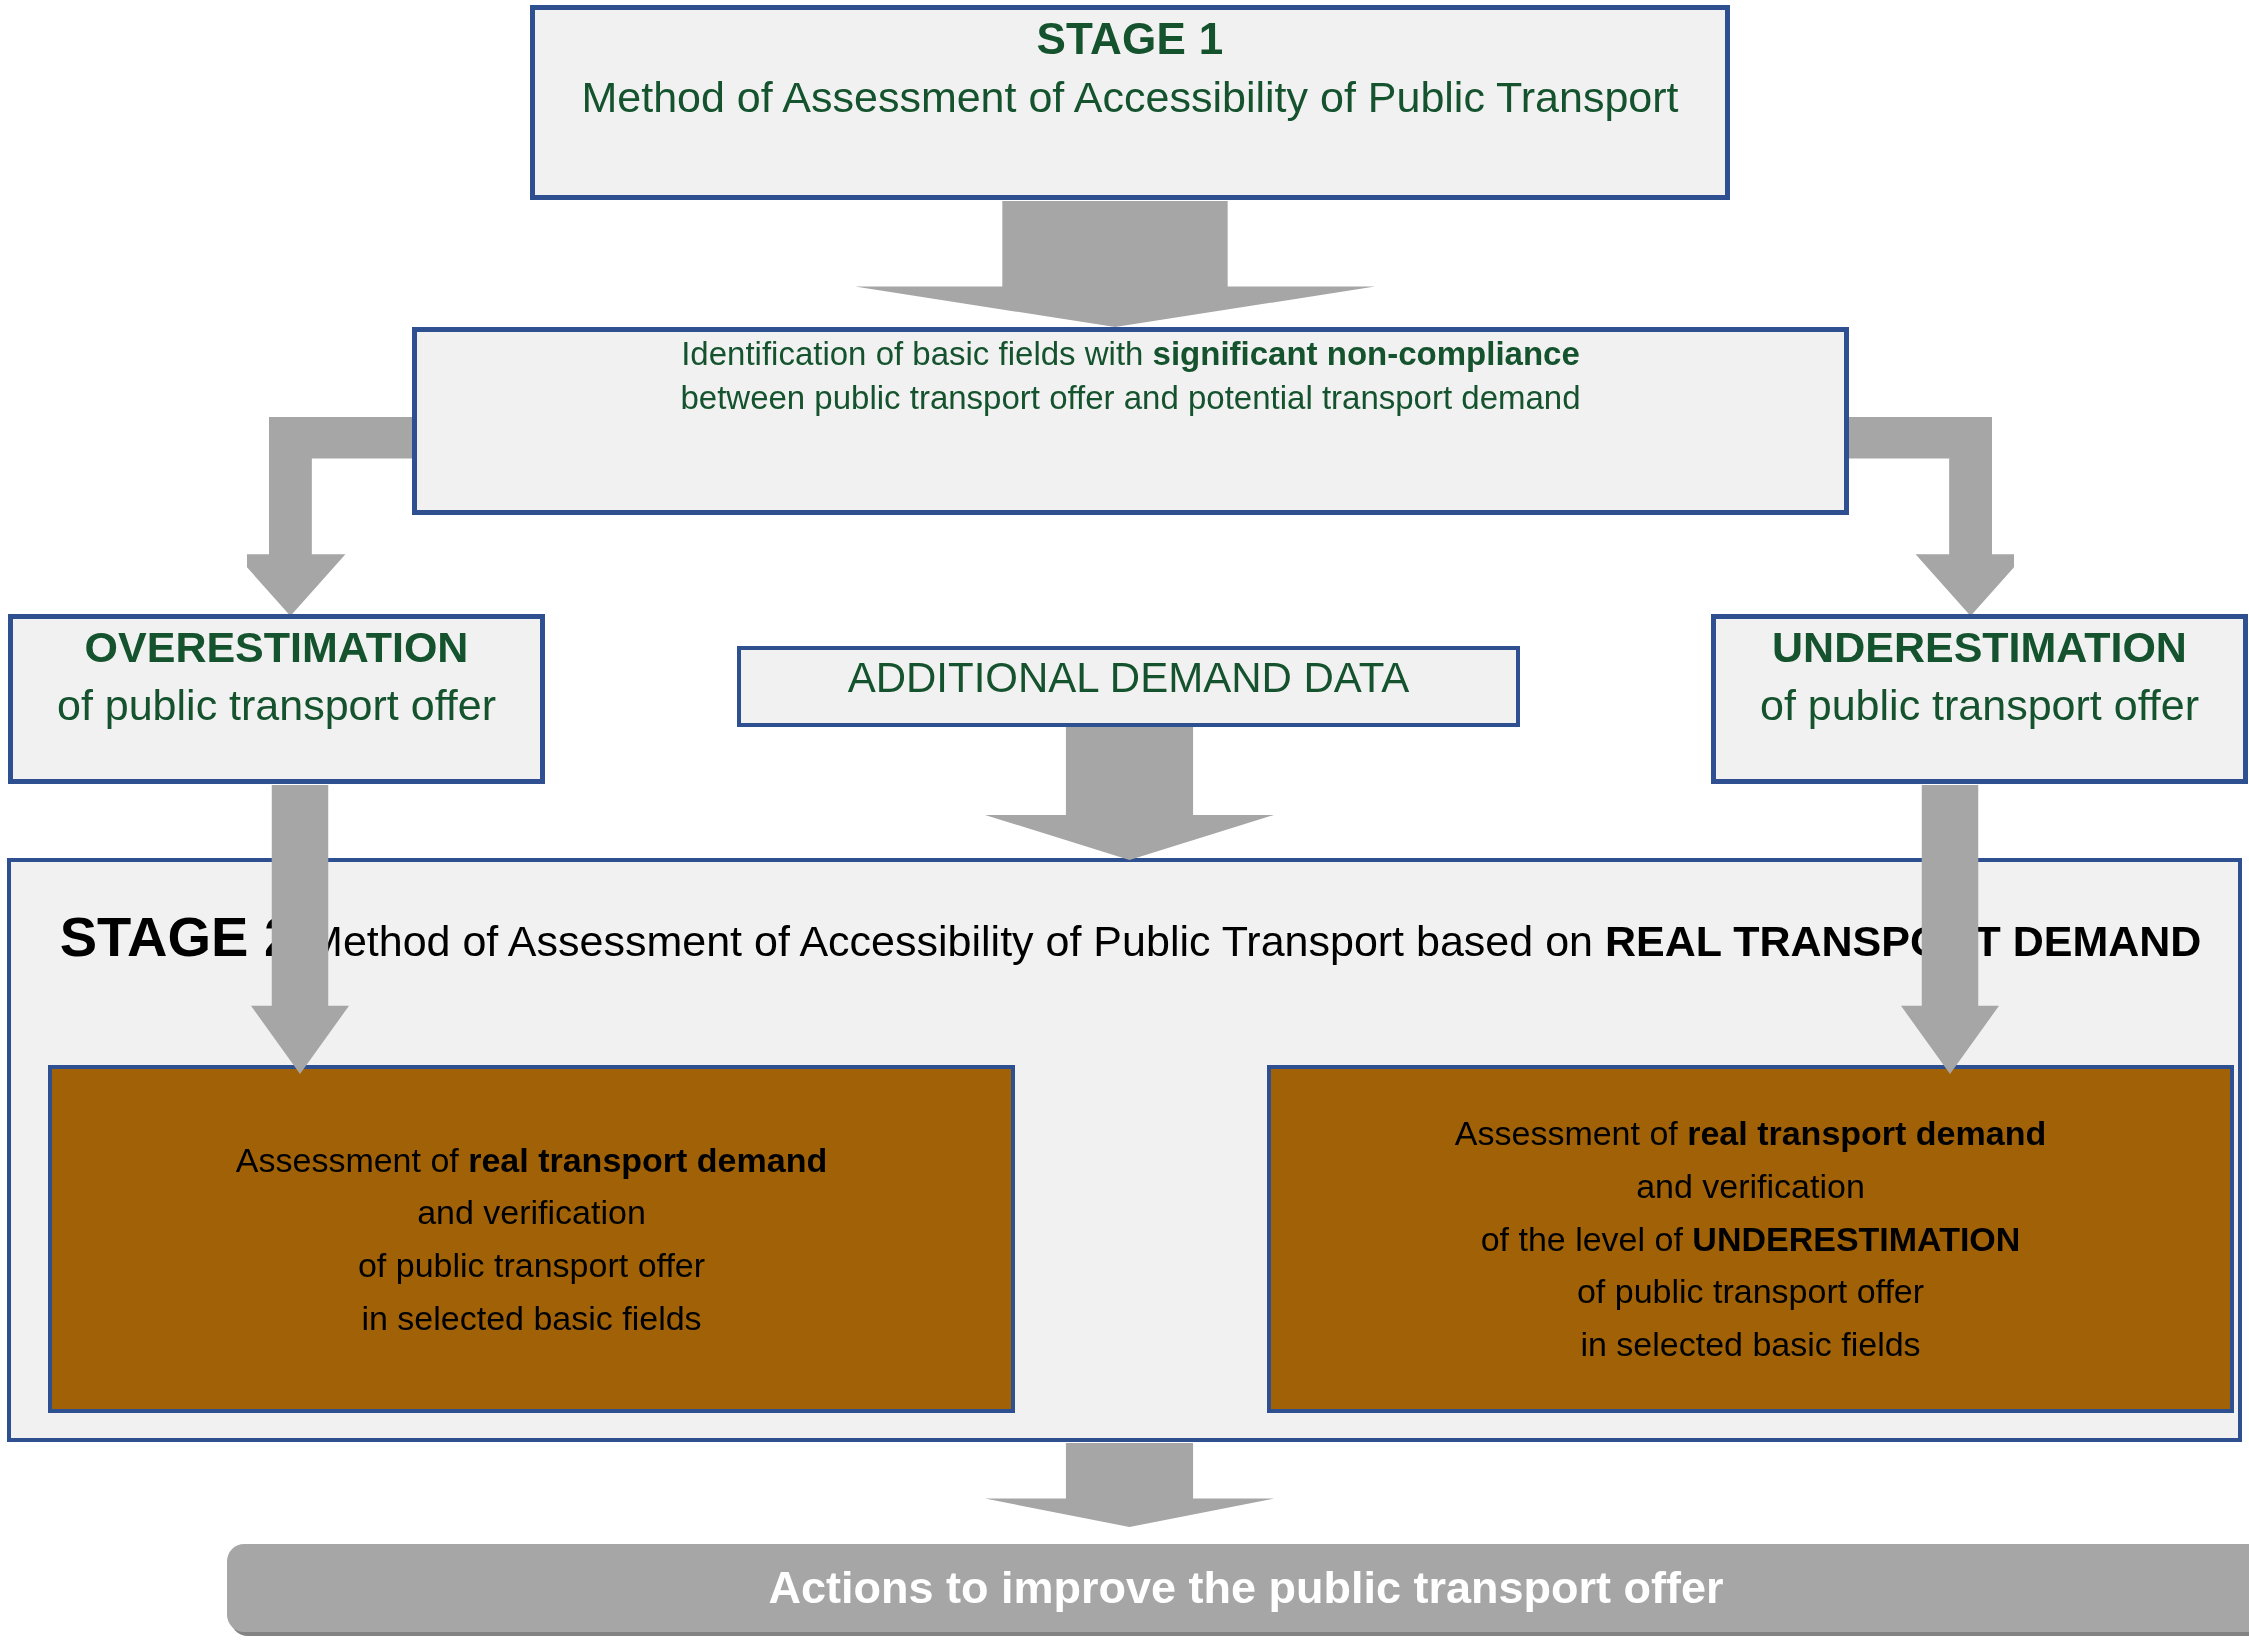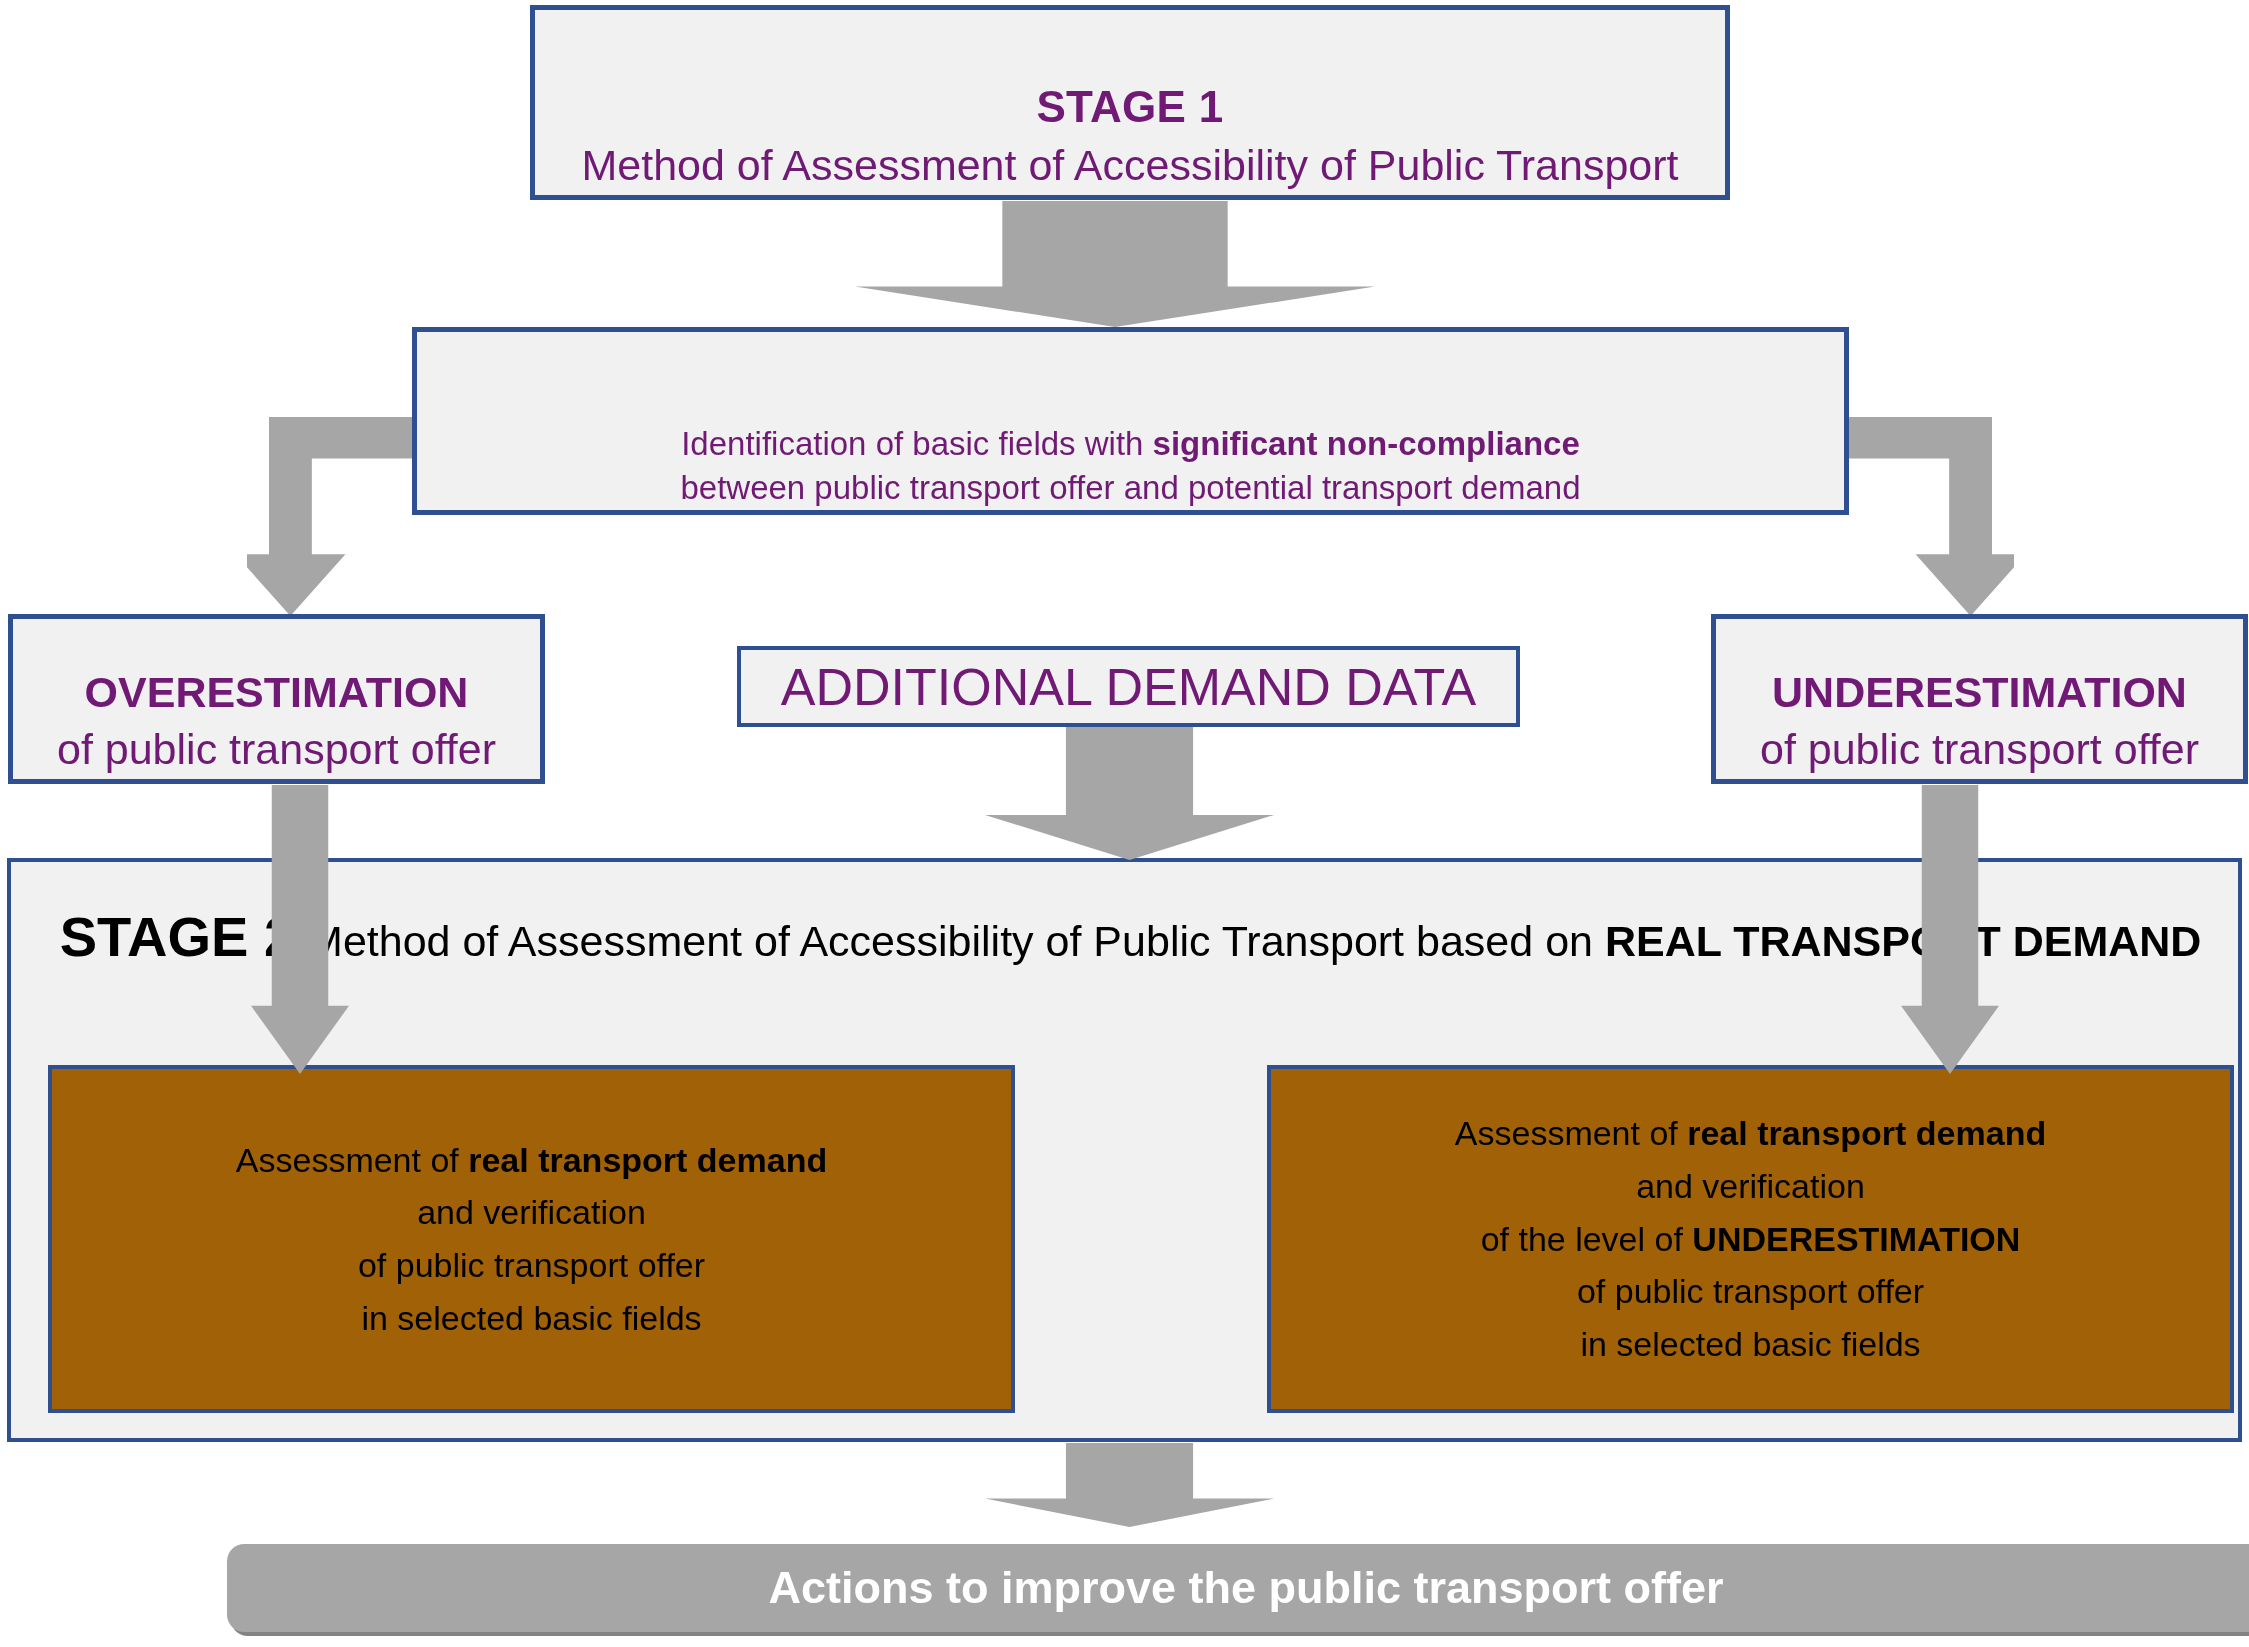--- a/index.html
+++ b/index.html
@@ -20,23 +20,23 @@
 
   
   .box {
     position: absolute;
     box-sizing: border-box;
     border: 5.2px solid var(--blue, #2E5090);
     background: #F1F1F1;
     display: flex;
     flex-direction: column;
     align-items: center;
-    justify-content: flex-end;
+    justify-content: flex-start;
     text-align: center;
-    color: #701a75;
+    color: #14532d;
     line-height: 1.34;
     z-index: 5;
   }
   .box .line { display: block; width: 100%; }
   .b { font-weight: bold; }
 
   
   #stage1 {
     left: 530px; top: 4.6px; width: 1200px; height: 195px;
     font-size: 43px;
@@ -56,21 +56,21 @@
   }
   #underestimation {
     left: 1711px; top: 614px; width: 537px; height: 170px;
     font-size: 43px;
   }
   #overestimation .title, #underestimation .title { font-weight: bold; }
 
   
   #additional-demand {
     left: 737px; top: 646px; width: 783px; height: 81px;
-    font-size: 52px;
+    font-size: 42px;
     border-width: 4.6px;
   }
 
   
   #stage2 {
     position: absolute;
     left: 7px; top: 858px; width: 2235px; height: 584px;
     box-sizing: border-box;
     border: 4.6px solid #2E5090;
     background: #F1F1F1;

